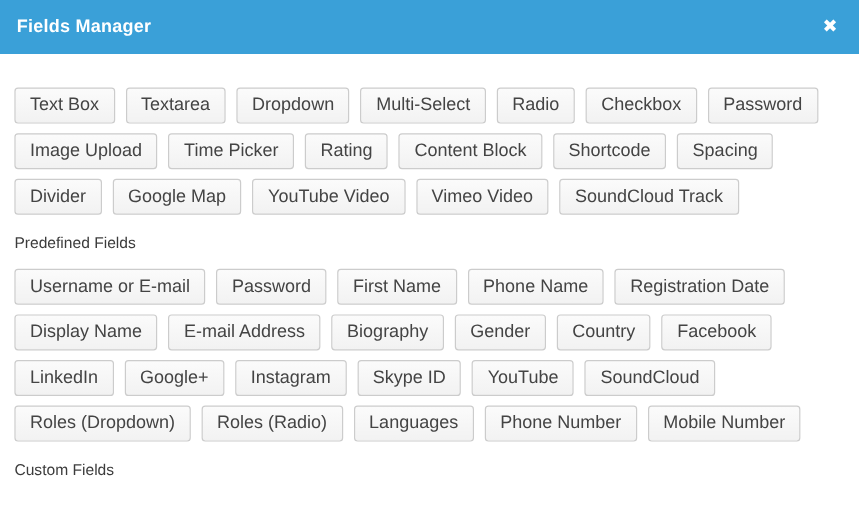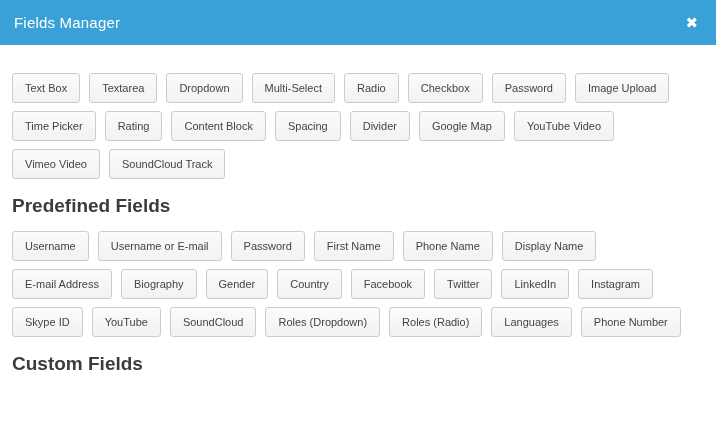--- a/index.html
+++ b/index.html
@@ -20,21 +20,21 @@
     background: #3aa0d8;
     display: flex;
     align-items: center;
     justify-content: space-between;
     padding: 0 16px 0 14px;
     box-sizing: border-box;
   }
   .modal-title {
     color: #ffffff;
     font-size: 15px;
-    font-weight: 400;
+    font-weight: 700;
     letter-spacing: 0.2px;
   }
   .modal-close {
     color: #ffffff;
     font-size: 15px;
     font-weight: 700;
     cursor: pointer;
     line-height: 1;
     background: none;
     border: none;
@@ -50,30 +50,30 @@
     flex-wrap: wrap;
     gap: 8px 9px;
     margin-bottom: 8px;
   }
   .field-btn {
     display: inline-block;
     background: linear-gradient(#fbfbfb, #f2f2f2);
     border: 1px solid #cccccc;
     border-radius: 3px;
     color: #444444;
-    font-size: 11px;
+    font-size: 15px;
     font-family: inherit;
     padding: 6px 12px;
     line-height: 16px;
     cursor: pointer;
     white-space: nowrap;
   }
   .section-heading {
-    font-size: 19px;
-    font-weight: 700;
+    font-size: 13px;
+    font-weight: 400;
     color: #3c3c3c;
     margin: 16px 0 14px 0;
   }
 </style>
 </head>
 <body>
 
 <div class="modal">
   <div class="modal-header">
     <span class="modal-title">Fields Manager</span>
@@ -87,50 +87,52 @@
         <button class="field-btn">Textarea</button>
         <button class="field-btn">Dropdown</button>
         <button class="field-btn">Multi-Select</button>
         <button class="field-btn">Radio</button>
         <button class="field-btn">Checkbox</button>
         <button class="field-btn">Password</button>
         <button class="field-btn">Image Upload</button>
         <button class="field-btn">Time Picker</button>
         <button class="field-btn">Rating</button>
         <button class="field-btn">Content Block</button>
+        <button class="field-btn">Shortcode</button>
         <button class="field-btn">Spacing</button>
         <button class="field-btn">Divider</button>
         <button class="field-btn">Google Map</button>
         <button class="field-btn">YouTube Video</button>
         <button class="field-btn">Vimeo Video</button>
         <button class="field-btn">SoundCloud Track</button>
       </div>
 
     <div class="section-heading">Predefined Fields</div>
 
     <div class="field-group">
-        <button class="field-btn">Username</button>
         <button class="field-btn">Username or E-mail</button>
         <button class="field-btn">Password</button>
         <button class="field-btn">First Name</button>
         <button class="field-btn">Phone Name</button>
+        <button class="field-btn">Registration Date</button>
         <button class="field-btn">Display Name</button>
         <button class="field-btn">E-mail Address</button>
         <button class="field-btn">Biography</button>
         <button class="field-btn">Gender</button>
         <button class="field-btn">Country</button>
         <button class="field-btn">Facebook</button>
-        <button class="field-btn">Twitter</button>
         <button class="field-btn">LinkedIn</button>
+        <button class="field-btn">Google+</button>
         <button class="field-btn">Instagram</button>
         <button class="field-btn">Skype ID</button>
         <button class="field-btn">YouTube</button>
         <button class="field-btn">SoundCloud</button>
         <button class="field-btn">Roles (Dropdown)</button>
         <button class="field-btn">Roles (Radio)</button>
         <button class="field-btn">Languages</button>
         <button class="field-btn">Phone Number</button>
+        <button class="field-btn">Mobile Number</button>
       </div>
 
     <div class="section-heading">Custom Fields</div>
 
   </div>
 </div>
 
 </body></html>

